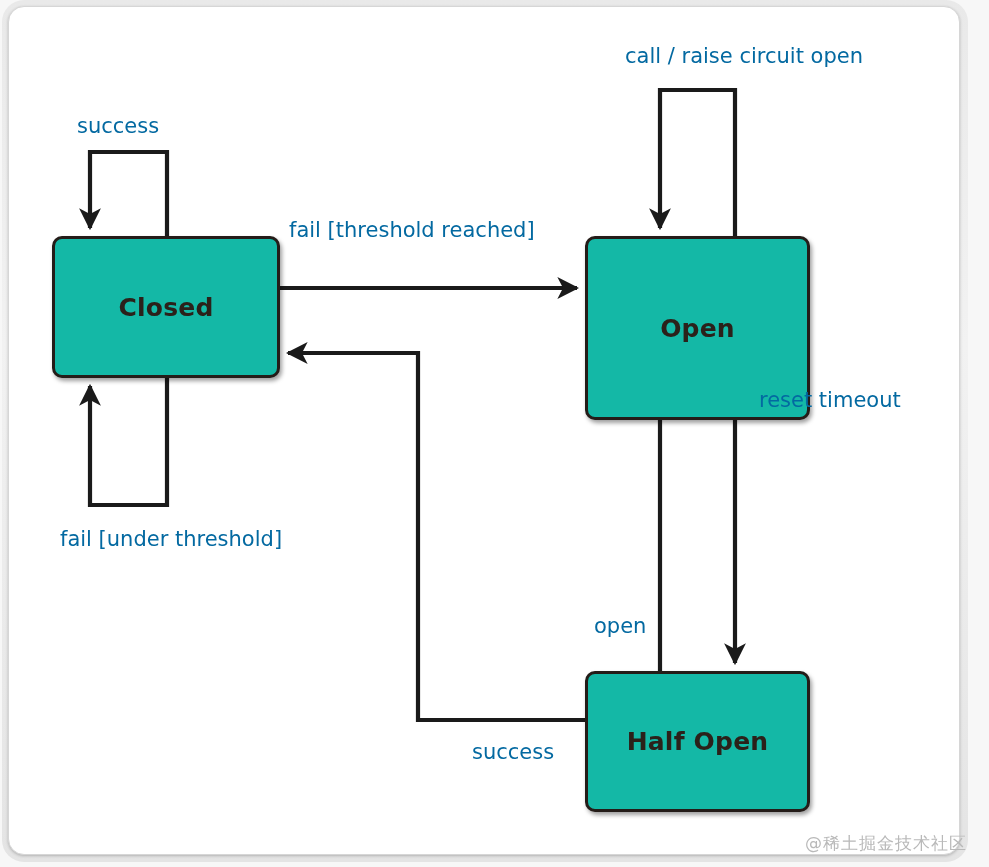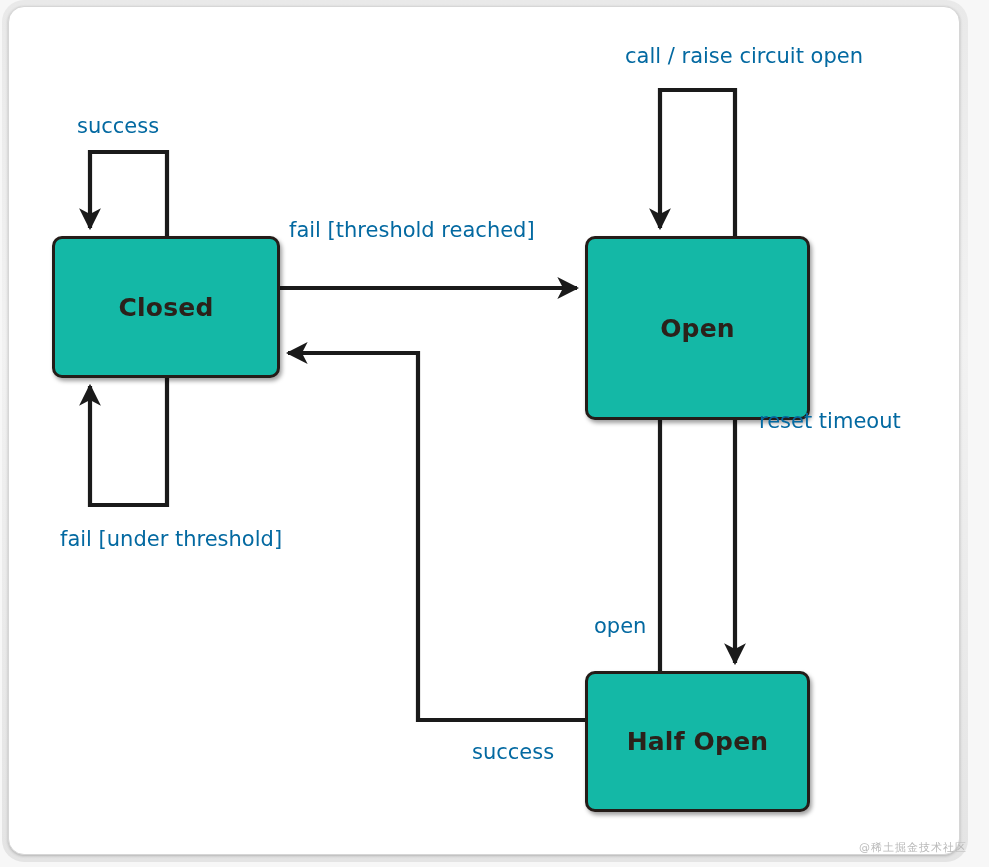--- a/index.html
+++ b/index.html
@@ -74,21 +74,21 @@
     font-size: 21px;
     color: #0369a1;
     white-space: nowrap;
     line-height: 1;
   }
   .watermark {
     position: absolute;
     right: 22px;
     bottom: 12px;
     font-family: "DejaVu Sans", "Liberation Sans", sans-serif;
-    font-size: 11px;
+    font-size: 17px;
     color: #b9b9b9;
     white-space: nowrap;
     letter-spacing: 1px;
   }
 </style>
 </head>
 <body>
 
 <div id="canvas">
   <div class="frame-shade"></div>
@@ -132,20 +132,20 @@
   </div>
 
   <div class="edge-label" style="left:77px; top:116px;">success</div>
 
   <div class="edge-label" style="left:60px; top:529px;">fail [under threshold]</div>
 
   <div class="edge-label" style="left:289px; top:220px;">fail [threshold reached]</div>
 
   <div class="edge-label" style="left:625px; top:46px;">call / raise circuit open</div>
 
-  <div class="edge-label" style="left:759px; top:411px;">reset timeout</div>
+  <div class="edge-label" style="left:759px; top:390px;">reset timeout</div>
 
   <div class="edge-label" style="left:594px; top:616px;">open</div>
 
   <div class="edge-label" style="left:472px; top:742px;">success</div>
 
   <div class="watermark">@稀土掘金技术社区</div>
 </div>
 
 </body></html>

